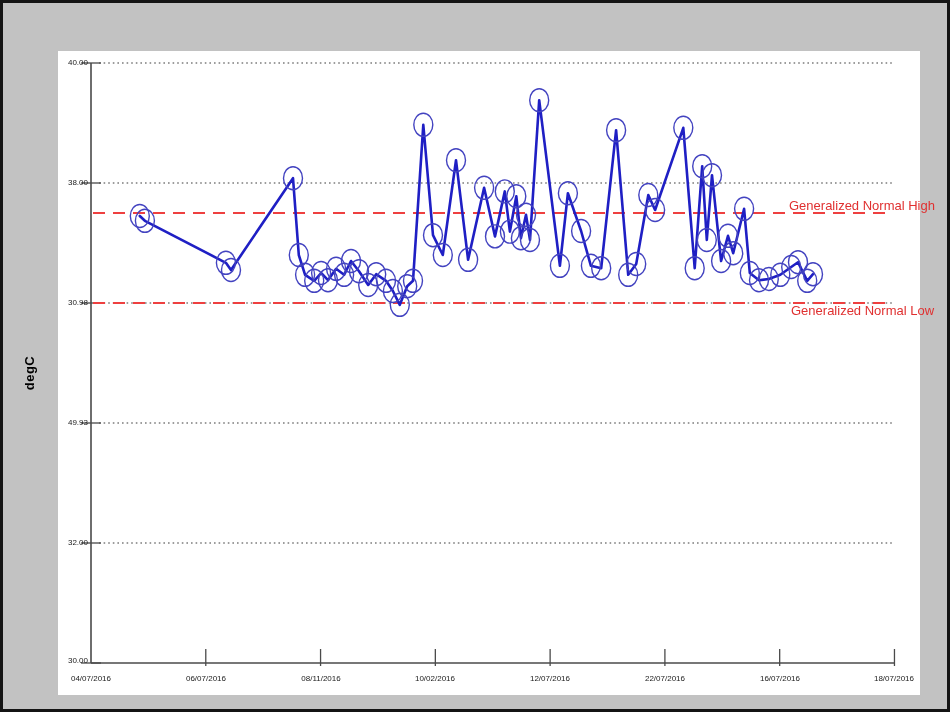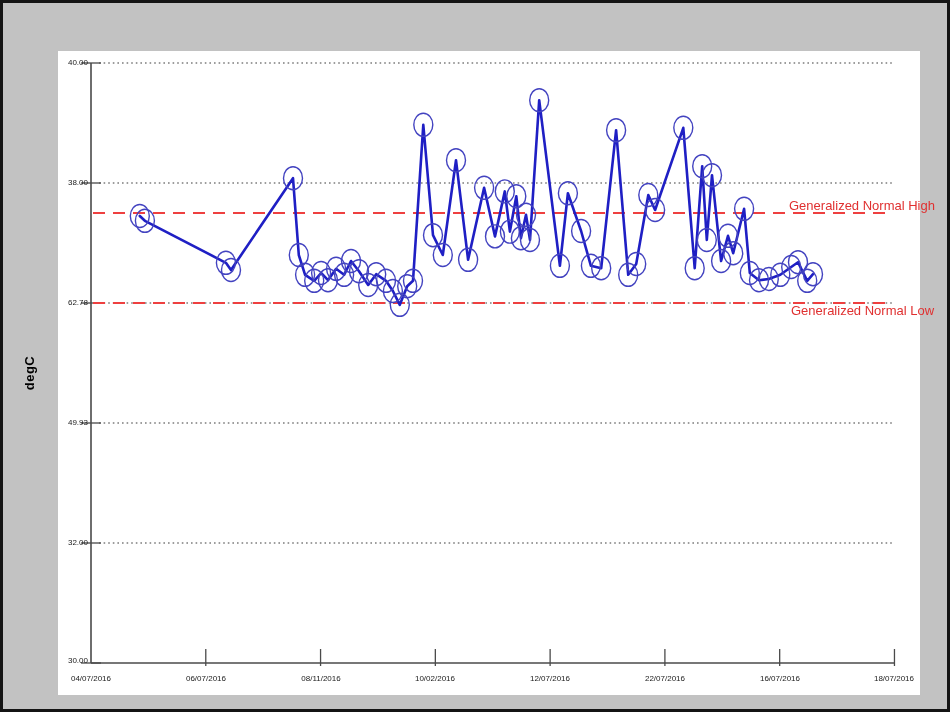--- a/index.html
+++ b/index.html
@@ -161,21 +161,21 @@
       <ellipse cx="733.2" cy="216.0" rx="9.5" ry="11.5" fill="none" stroke="#4343c0" stroke-width="1.4"></ellipse>
       <ellipse cx="740.0" cy="211.2" rx="9.5" ry="11.5" fill="none" stroke="#4343c0" stroke-width="1.4"></ellipse>
       <ellipse cx="749.2" cy="229.8" rx="9.5" ry="11.5" fill="none" stroke="#4343c0" stroke-width="1.4"></ellipse>
       <ellipse cx="755.0" cy="223.2" rx="9.5" ry="11.5" fill="none" stroke="#4343c0" stroke-width="1.4"></ellipse>
     </svg>
 
   <div class="y-unit">degC</div>
 
   <div class="ylab" style="top:55px">40.00</div>
   <div class="ylab" style="top:175px">38.00</div>
-  <div class="ylab" style="top:295px">62.78</div>
+  <div class="ylab" style="top:295px">30.98</div>
   <div class="ylab" style="top:415px">49.93</div>
   <div class="ylab" style="top:535px">32.00</div>
   <div class="ylab" style="top:653px">30.00</div>
 
   <div class="xlab" style="left:52px">04/07/2016</div>
   <div class="xlab" style="left:167px">06/07/2016</div>
   <div class="xlab" style="left:282px">08/11/2016</div>
   <div class="xlab" style="left:396px">10/02/2016</div>
   <div class="xlab" style="left:511px">12/07/2016</div>
   <div class="xlab" style="left:626px">22/07/2016</div>

